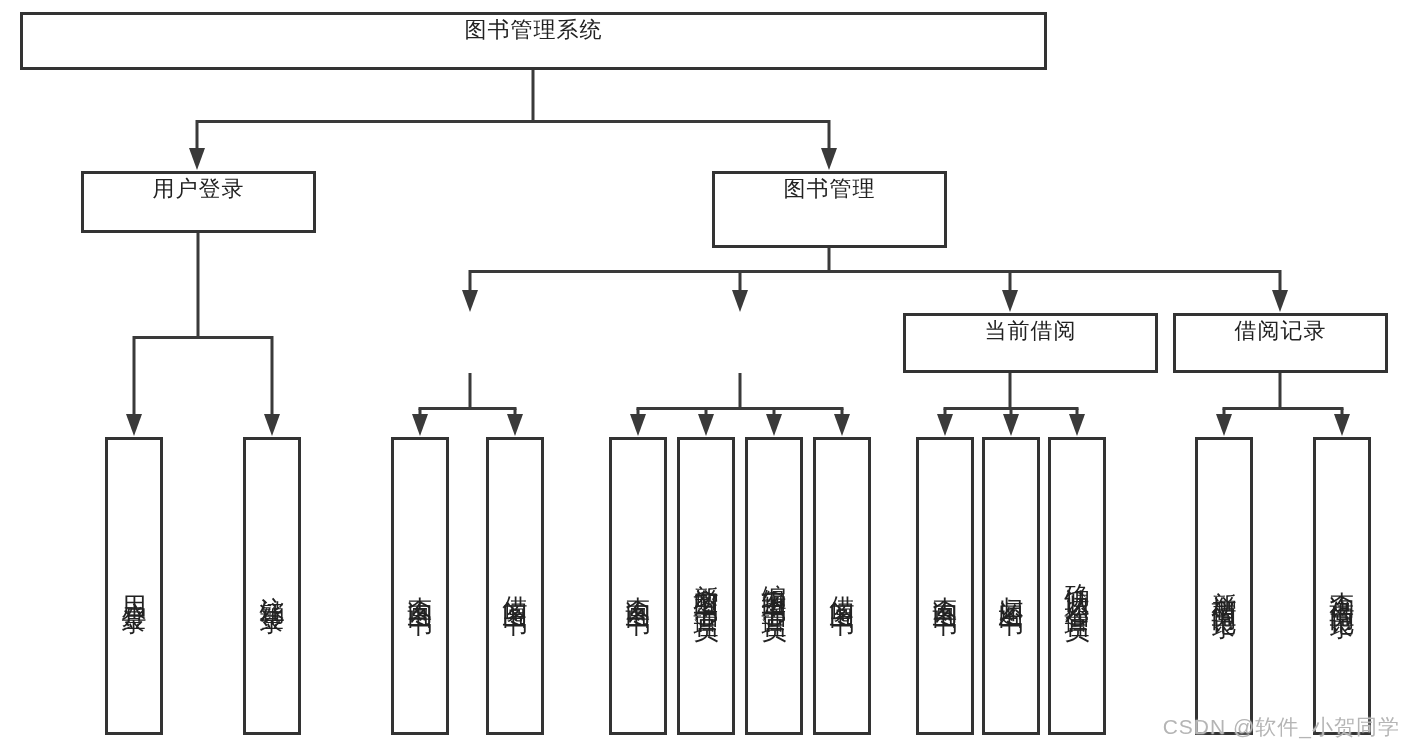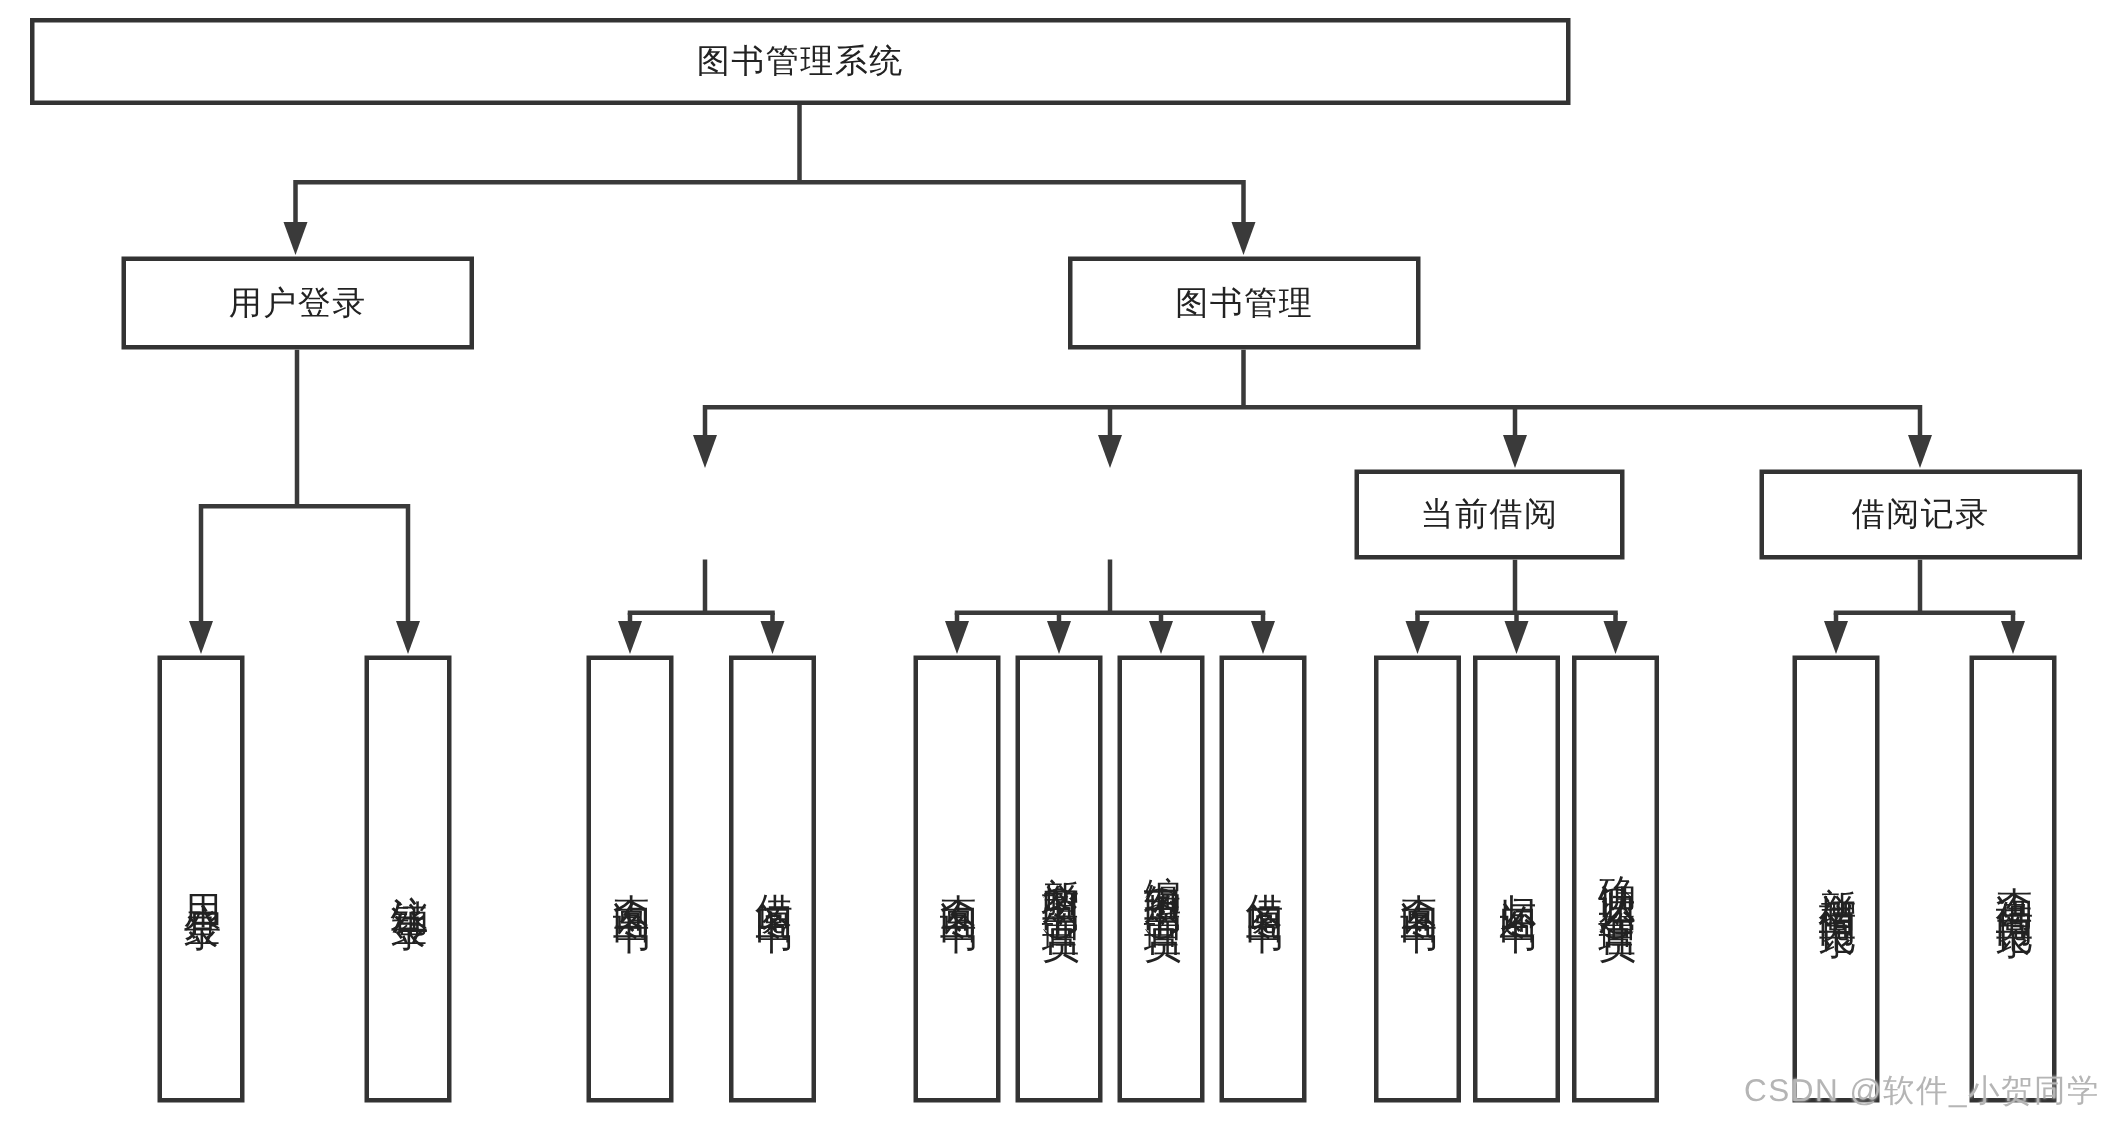--- a/index.html
+++ b/index.html
@@ -2,21 +2,21 @@
 <html style="--line: #3a3a3a; --border: #333333; --text: #222222; --watermark: #b5b5b5; --background: #ffffff;"><head>
 <meta charset="utf-8">
 <style>
   html,body{margin:0;padding:0;background:#fff;}
   body{width:1405px;height:747px;font-family:"Liberation Sans","DejaVu Sans",sans-serif;}
   .canvas{position:relative;width:1405px;height:747px;background:var(--background,#ffffff);overflow:hidden;}
   svg.connectors{position:absolute;left:0;top:0;color:var(--line,#3a3a3a);}
   svg.connectors path{stroke:currentColor;stroke-width:3;fill:none;}
   svg.connectors polygon{fill:currentColor;stroke:none;}
   .node{position:absolute;box-sizing:border-box;border:3px solid var(--border,#333333);
-        background:#fff;display:flex;align-items:center;justify-content:center;
+        background:#fff;display:flex;align-items:flex-start;justify-content:center;
         font-size:22px;color:var(--text,#222222);letter-spacing:1px;white-space:nowrap;}
   .leaf{position:absolute;box-sizing:border-box;top:437px;width:58px;height:298px;
         border:3px solid var(--border,#333333);background:#fff;
         display:flex;align-items:center;justify-content:center;color:var(--text,#222222);}
   .leaf span{writing-mode:vertical-rl;text-orientation:mixed;font-size:25px;
         letter-spacing:5px;line-height:1;white-space:nowrap;}
   .watermark{position:absolute;right:5px;bottom:6px;font-size:21px;letter-spacing:1px;
         color:var(--watermark,#b5b5b5);text-shadow:0 0 2px #ffffff;}
 </style>
 </head>
@@ -59,25 +59,25 @@
     <polygon points="1334,414 1350,414 1342,436"></polygon>
   </svg>
 
   <div class="node" style="left:20px;top:12px;width:1027px;height:58px">
     <span>图书管理系统</span>
   </div>
 
   <div class="node" style="left:81px;top:171px;width:235px;height:62px">
     <span>用户登录</span>
   </div>
-  <div class="node" style="left:712px;top:171px;width:235px;height:62px">
+  <div class="node" style="left:712px;top:171px;width:235px;height:77px">
     <span>图书管理</span>
   </div>
 
-  <div class="node" style="left:903px;top:313px;width:180px;height:60px">
+  <div class="node" style="left:903px;top:313px;width:255px;height:60px">
     <span>当前借阅</span>
   </div>
   <div class="node" style="left:1173px;top:313px;width:215px;height:60px">
     <span>借阅记录</span>
   </div>
 
   <div class="leaf" style="left:105px">
     <span>用户登录</span>
   </div>
   <div class="leaf" style="left:243px">

